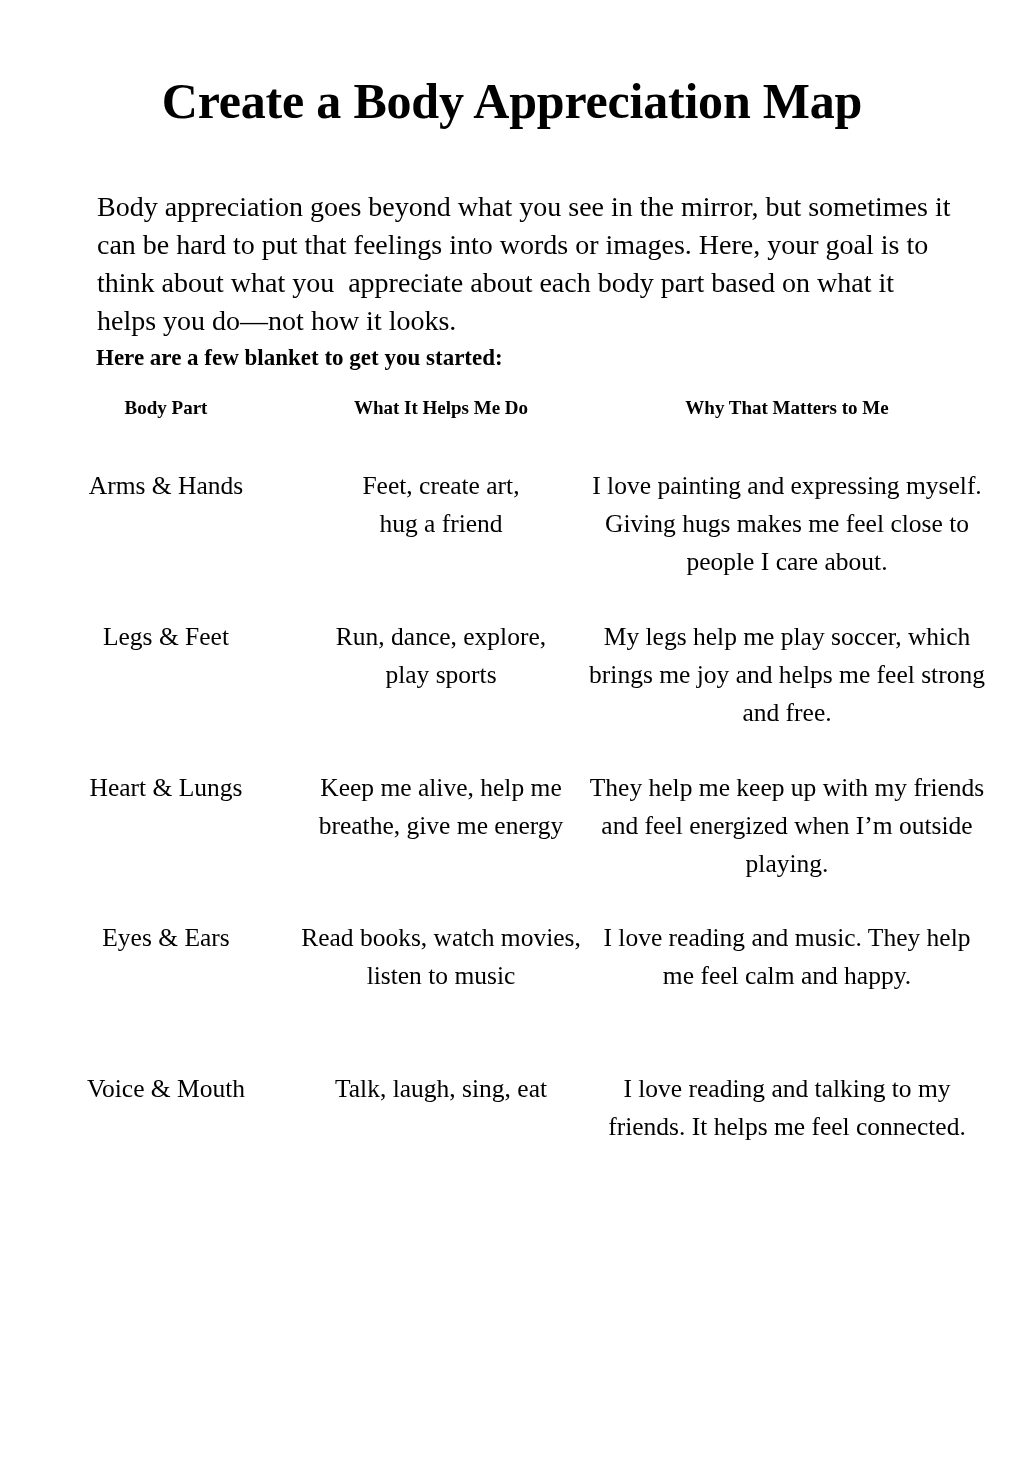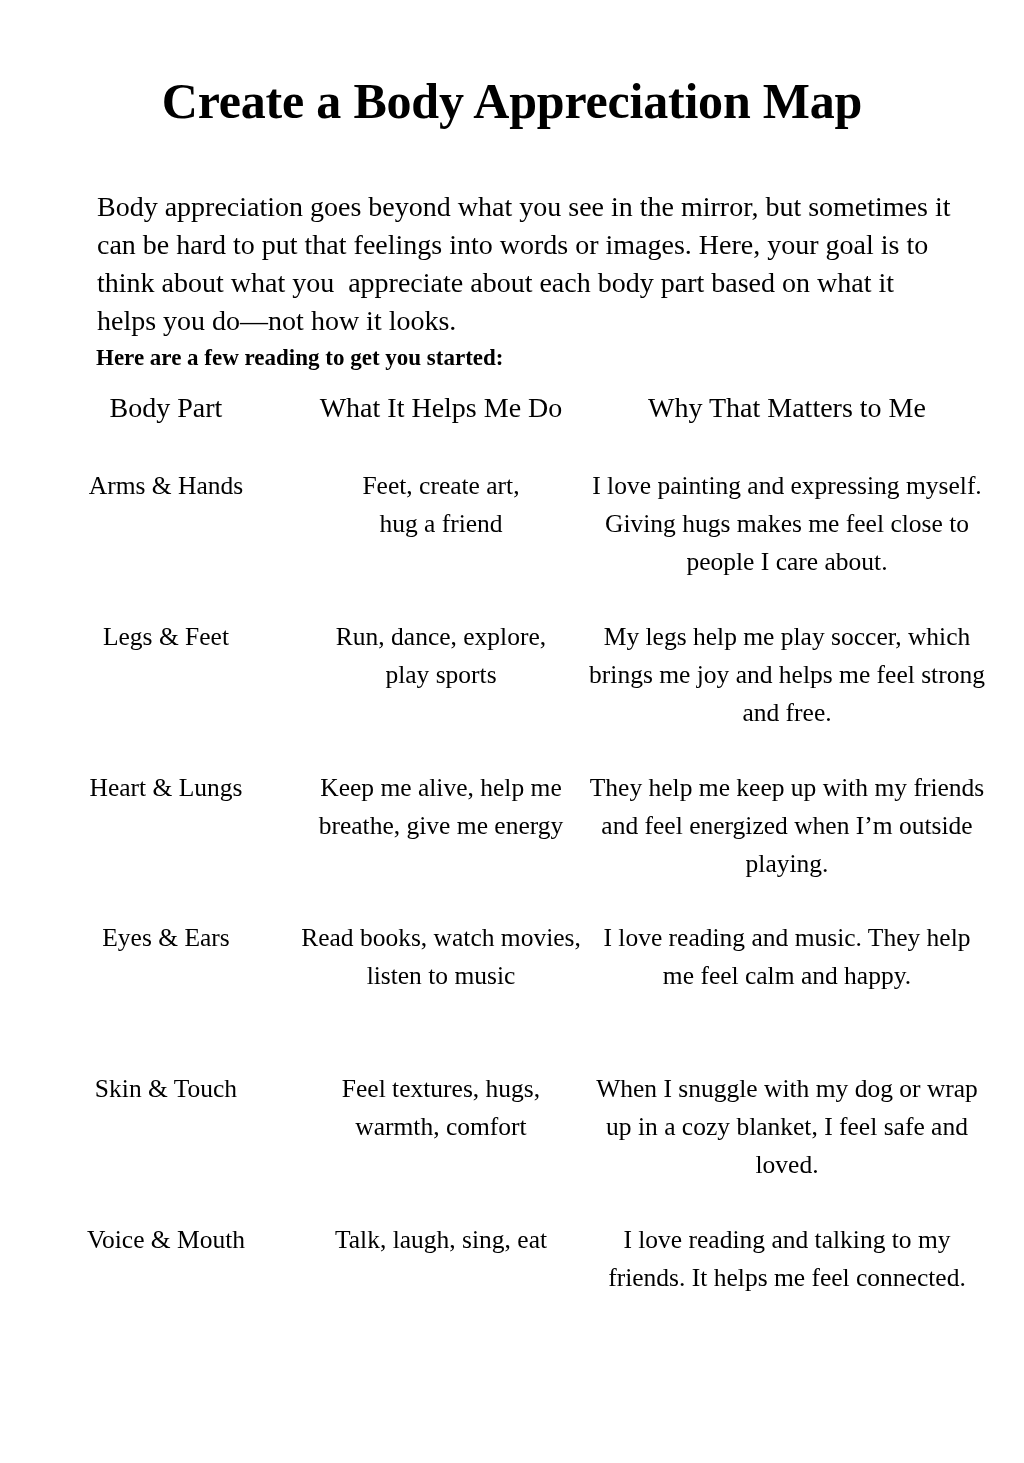--- a/index.html
+++ b/index.html
@@ -78,40 +78,40 @@
   .cell {
     text-align: center;
     font-size: 25.5px;
     line-height: 38px;
     box-sizing: border-box;
     padding: 0 2px;
     white-space: pre-wrap;
   }
 
   .header-row .cell {
-    font-weight: 400;
-    font-size: 28px;
+    font-weight: 700;
+    font-size: 19px;
     line-height: 32px;
   }
   .header-row { margin-bottom: 43px; }
 
   .body-row { margin-bottom: 37px; }
   .body-row.gap-extra { margin-bottom: 75px; }
   .body-row.tight { margin-bottom: 36px; }
 </style>
 </head>
 <body>
 
 <div class="page">
 
   <h1 class="doc-title">Create a Body Appreciation Map</h1>
 
   <p class="intro">Body appreciation goes beyond what you see in the mirror, but sometimes it can be hard to put that feelings into words or images. Here, your goal is to think about what you  appreciate about each body part based on what it helps you do—not how it looks.</p>
 
-  <div class="subhead">Here are a few reading to get you started:</div>
+  <div class="subhead">Here are a few blanket to get you started:</div>
 
   <div class="table">
 
     <div class="trow header-row">
       <div class="cell col1">Body Part</div>
       <div class="cell col2">What It Helps Me Do</div>
       <div class="cell col3">Why That Matters to Me</div>
     </div>
 
     <div class="trow body-row">
@@ -133,26 +133,20 @@
       <div class="cell col2">Keep me alive, help me breathe, give me energy</div>
       <div class="cell col3">They help me keep up with my friends and feel energized when I’m outside playing.</div>
     </div>
 
     <div class="trow body-row gap-extra">
       <div class="cell col1">Eyes &amp; Ears</div>
       <div class="cell col2">Read books, watch movies,  listen to music</div>
       <div class="cell col3">I love reading and music. They help me feel calm and happy.</div>
     </div>
 
-    <div class="trow body-row">
-      <div class="cell col1">Skin &amp; Touch</div>
-      <div class="cell col2">Feel textures, hugs,
-warmth, comfort</div>
-      <div class="cell col3">When I snuggle with my dog or wrap up in a cozy blanket, I feel safe and loved.</div>
-    </div>
 
     <div class="trow body-row">
       <div class="cell col1">Voice &amp; Mouth</div>
       <div class="cell col2">Talk, laugh, sing, eat</div>
       <div class="cell col3">I love reading and talking to my friends. It helps me feel connected.</div>
     </div>
 
   </div>
 </div>
 

